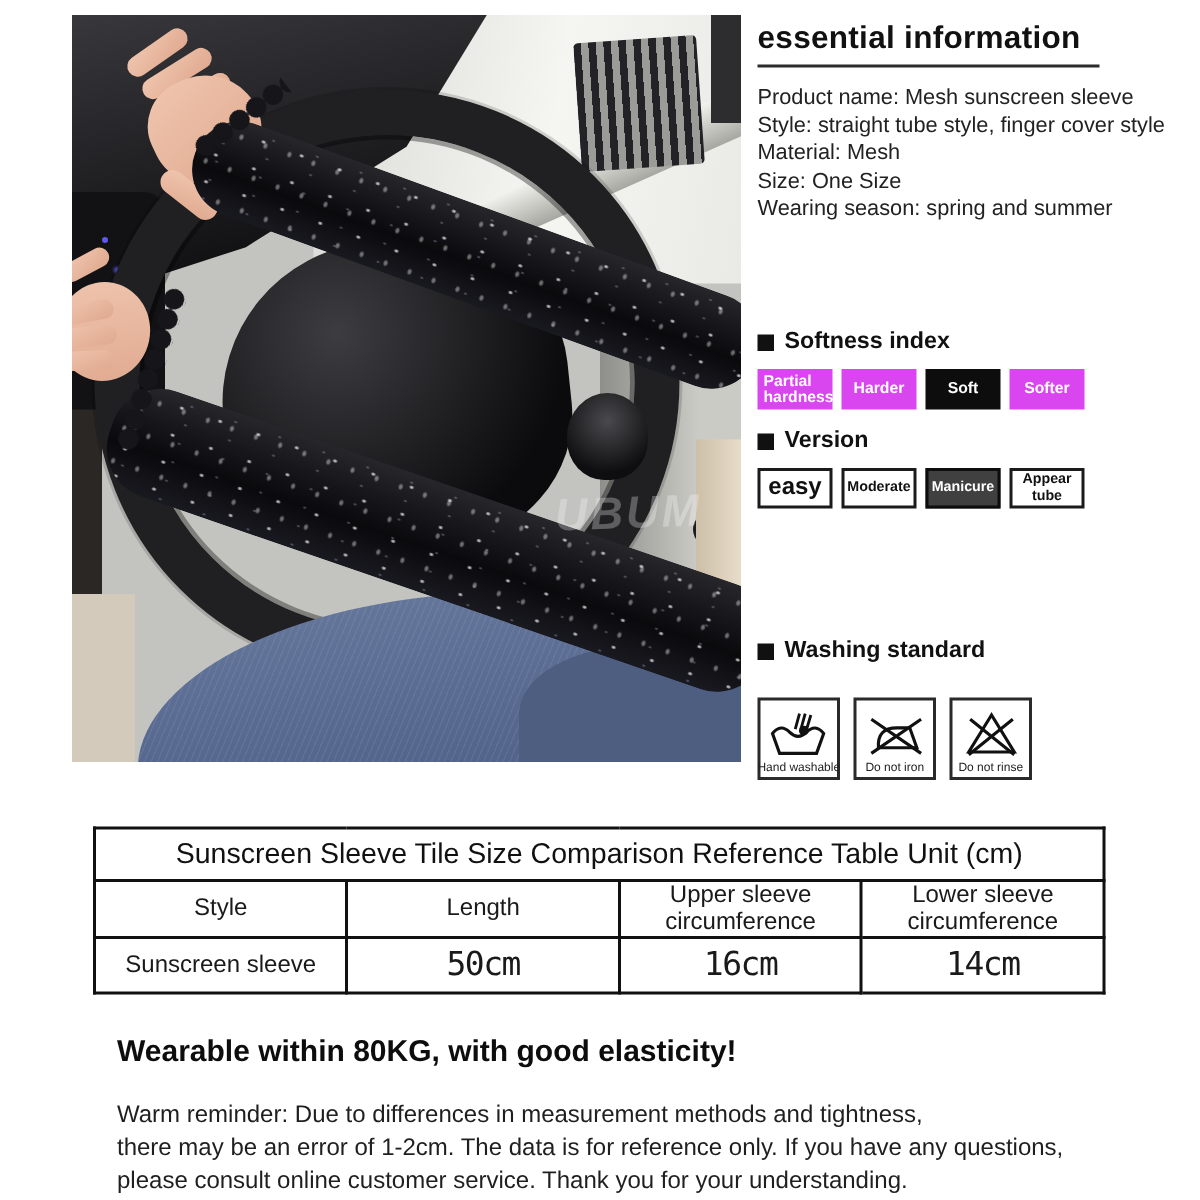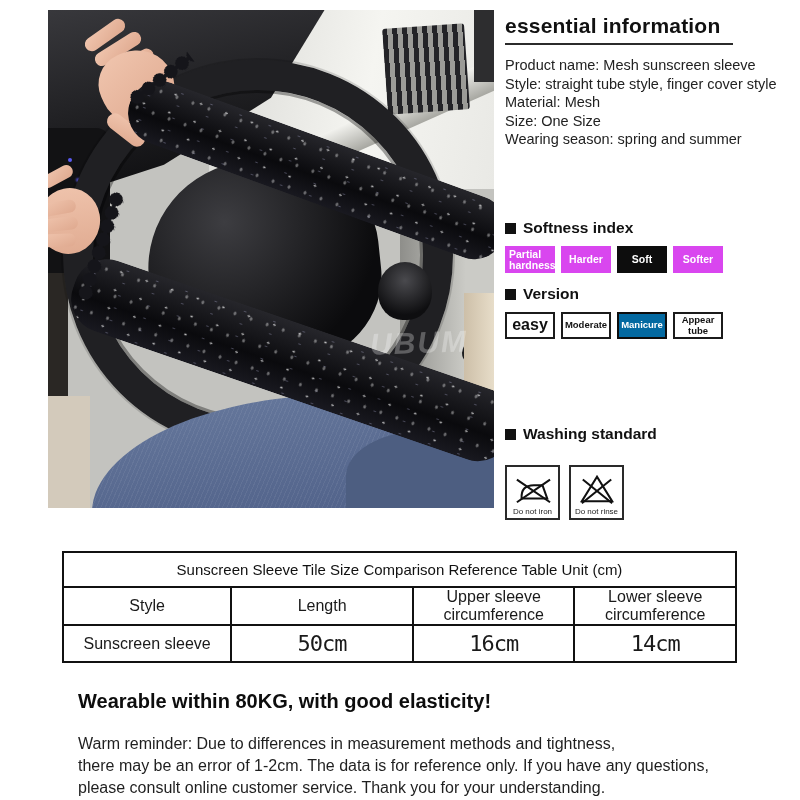--- a/index.html
+++ b/index.html
@@ -71,33 +71,33 @@
   .sec-head { display:flex; align-items:center; gap:7px; font-size:15.5px; font-weight:bold; color:#111; }
   .bullet { width:11px; height:11px; background:#111; flex:0 0 auto; }
   .bullet.gray { background:#8a8a8a; }
   .opt-row { display:flex; gap:6px; margin-top:9px; }
   .opt { width:50px; height:27px; display:flex; align-items:center; justify-content:center; text-align:center;
          background:#d946ef; color:#fff; font-weight:bold; font-size:10.5px; line-height:10.5px; cursor:pointer; }
   .opt.two { justify-content:flex-start; text-align:left; padding-left:4px; }
   .opt.sel { background:#0d0d0d; }
   .opt-row.outline .opt { background:#fff; color:#111; border:2px solid #1b1b1b; font-size:9.5px; }
   .opt-row.outline .opt.big { font-size:16px; }
-  .opt-row.outline .opt.sel { background:#0369a1; color:#fff; border-color:#0d0d0d; }
+  .opt-row.outline .opt.sel { background:#404040; color:#fff; border-color:#0d0d0d; }
   #sec-softness { top:219px; } #sec-version { top:285px; } #sec-length { top:354px; } #sec-washing { top:425px; }
   #sec-washing .opt-row { margin-top:22px; gap:9px; }
   .wash-box { width:55px; height:55px; border:2px solid #2a2a2a; background:#fff; display:flex; flex-direction:column; align-items:center; justify-content:flex-end; padding-bottom:2px; }
   .wash-box svg { position:absolute; margin-bottom:12px; }
   .wash-box { position:relative; }
   .wash-box svg { position:absolute; top:4px; left:50%; transform:translateX(-50%); }
   .wash-label { font-size:8px; color:#222; white-space:nowrap; }
 
   
   #size-table { position:absolute; left:62px; top:551px; width:675px; border-collapse:collapse; }
   #size-table td { border:2px solid #111; text-align:center; vertical-align:middle; }
-  .t-title { height:35px; font-size:15px; color:#111; }
+  .t-title { height:35px; font-size:19px; color:#111; }
   .t-head td { height:37px; font-size:16px; }
   .t-data td { height:37px; font-size:16px; }
   .t-data td.num { font-family:"DejaVu Sans Mono", monospace; font-size:22px; letter-spacing:-1px; }
 
   
   #headline { position:absolute; left:78px; top:690px; font-size:20px; font-weight:bold; color:#0d0d0d; }
   #reminder { position:absolute; left:78px; top:733px; font-size:16px; line-height:22px; color:#1f1f1f; }
 </style>
 </head>
 <body>
@@ -181,20 +181,28 @@
 
 
   <div class="sec" id="sec-washing">
     <div class="sec-head">
       <span class="bullet"></span>
       <span>Washing standard</span>
     </div>
     <div class="opt-row">
       <div class="wash-box">
         <svg width="46" height="36" viewBox="0 0 48 38">
+          <path d="M5 19 C9 14,13 14,17 18 C21 22,25 22,29 18 C33 14,37 14,41 19 L36 33 L10 33 Z" fill="none" stroke="#111" stroke-width="2.2"></path>
+          <path d="M24 5 l-3 11 M28 5 l-3 11 M32 6 l-3 10" fill="none" stroke="#111" stroke-width="2"></path>
+          <circle cx="27" cy="17" r="3.4" fill="#111"></circle>
+        </svg>
+        <span class="wash-label">Hand washable</span>
+      </div>
+      <div class="wash-box">
+        <svg width="46" height="36" viewBox="0 0 48 38">
           <path d="M12 29 Q11 15 25 15 H34 L39 29 Z" fill="none" stroke="#111" stroke-width="2.2"></path>
           <path d="M7 9 L42 33 M42 9 L7 33" fill="none" stroke="#111" stroke-width="2.2"></path>
         </svg>
         <span class="wash-label">Do not iron</span>
       </div>
       <div class="wash-box">
         <svg width="46" height="36" viewBox="0 0 48 38">
           <path d="M24 6 L8 32 H40 Z" fill="none" stroke="#111" stroke-width="2.2"></path>
           <path d="M9 9 L40 34 M39 9 L8 34" fill="none" stroke="#111" stroke-width="2.2"></path>
         </svg>

